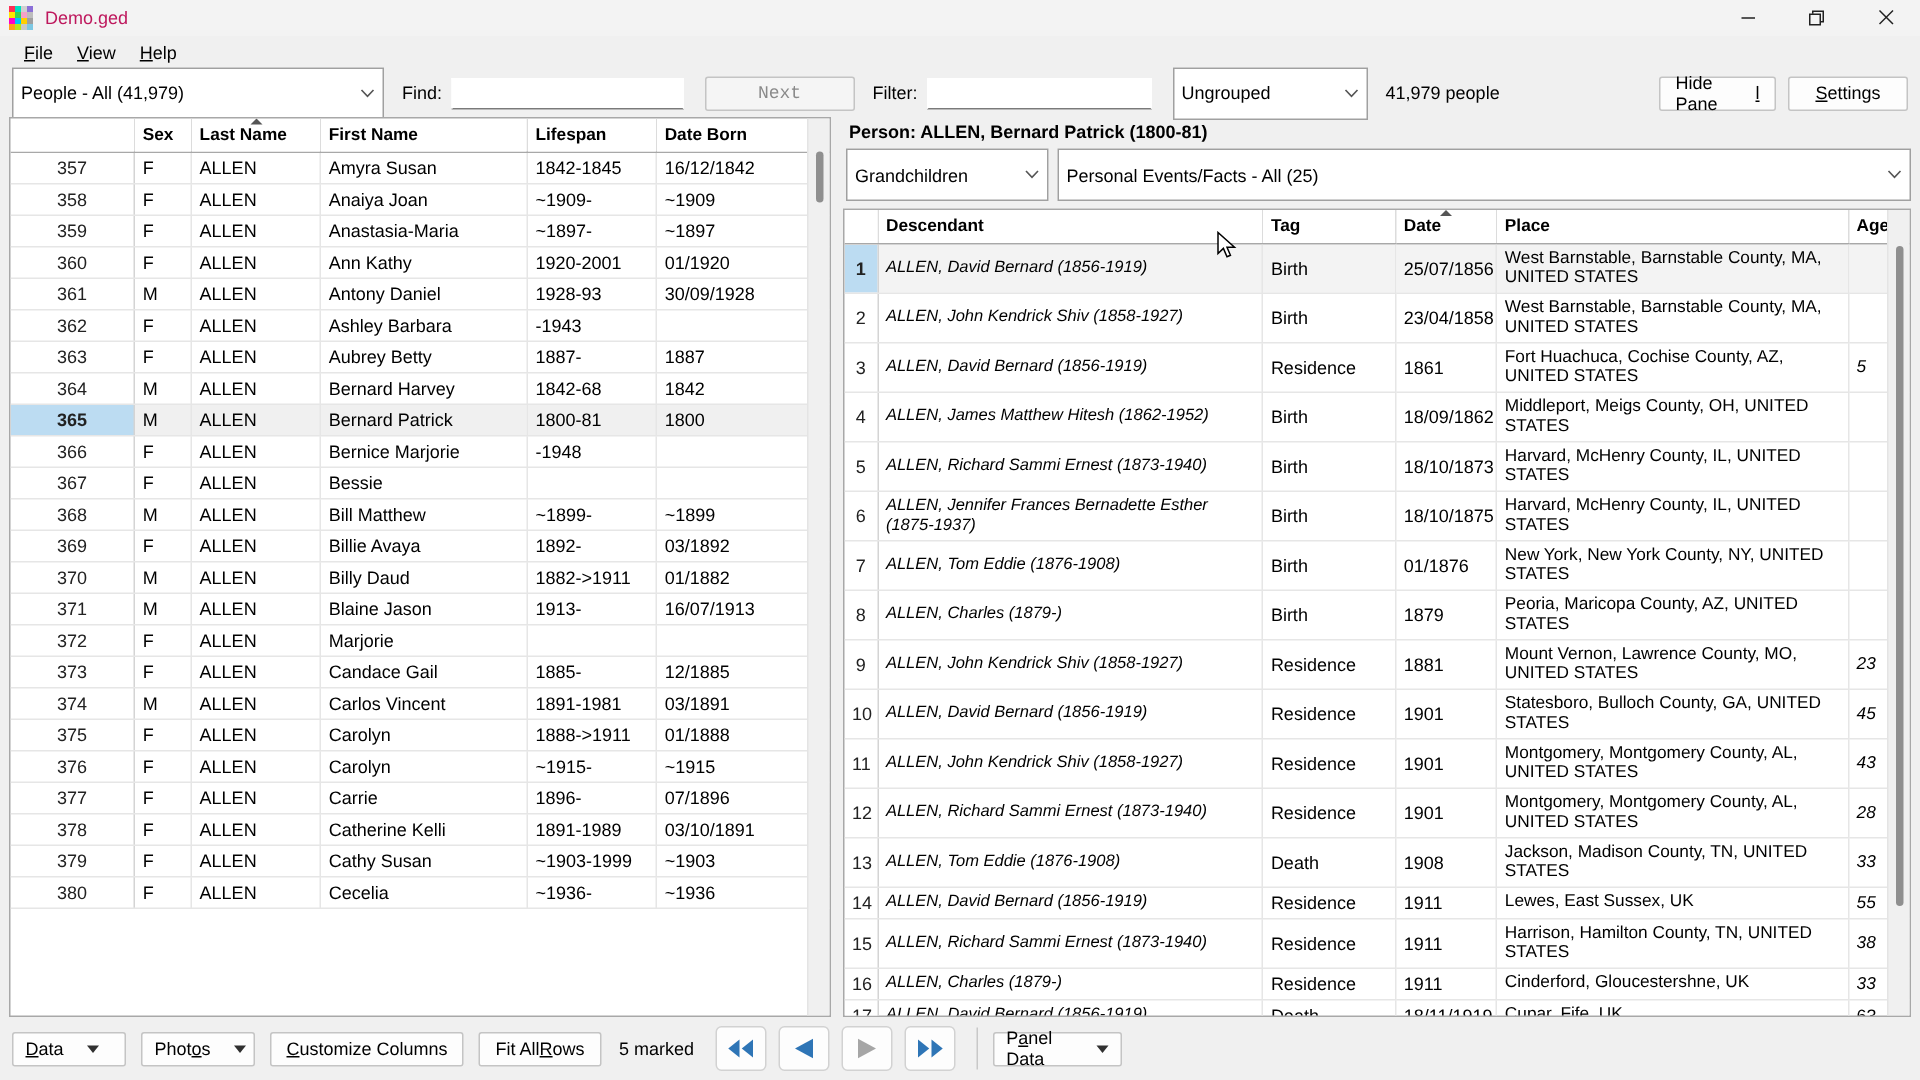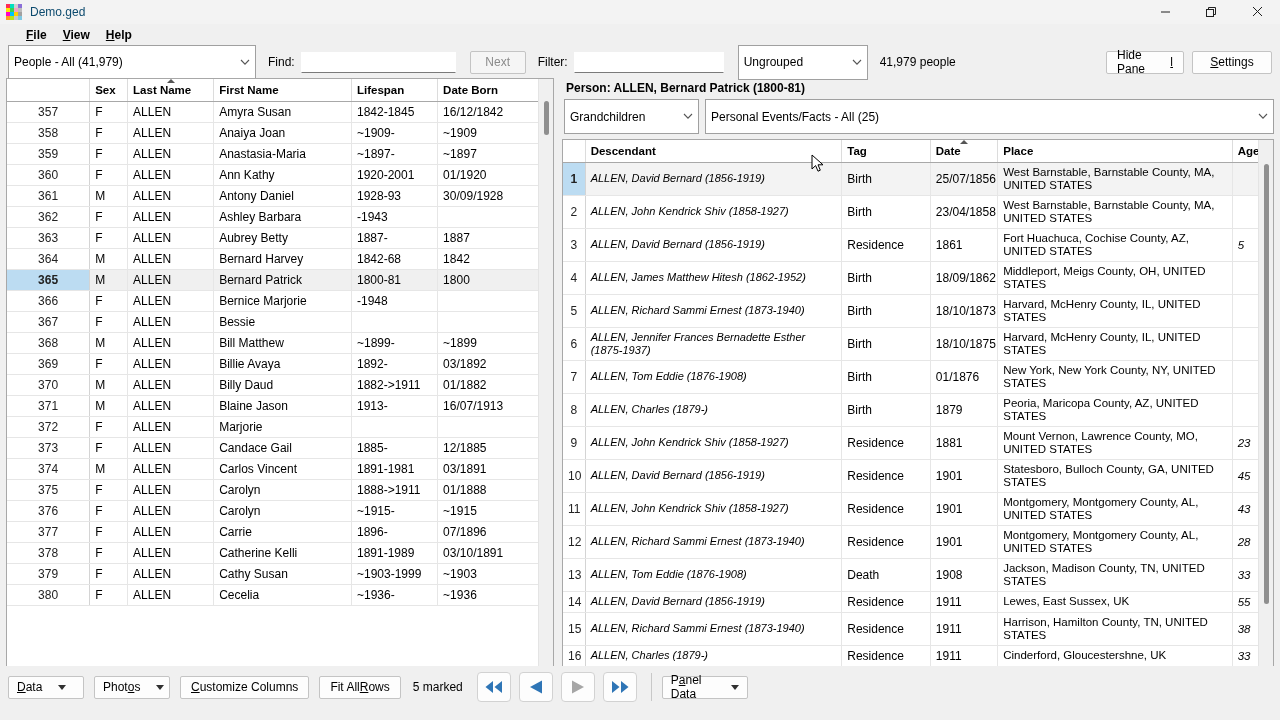--- a/index.html
+++ b/index.html
@@ -16,29 +16,29 @@
   
   .titlebar {
     height: 24px; background: #f3f3f3;
     display: flex; align-items: center;
     border-bottom: 1px solid #f3f3f3;
   }
   .app-icon { width: 16px; height: 16px; margin-left: 6px; margin-right: 8px;
               display: grid; grid-template-columns: repeat(4,1fr); grid-template-rows: repeat(4,1fr);
               flex: 0 0 auto; }
   .app-icon i { display: block; }
-  .title-text { font-size: 12px; color: #0c4a6e; }
+  .title-text { font-size: 12px; color: #be185d; }
   .titlebar-spacer { flex: 1 1 auto; }
   .winbtn { width: 46px; height: 24px; display: flex; align-items: center; justify-content: center;
             font-size: 11px; color: #202020; }
   .winbtn svg { display:block; }
 
   
-  .menubar { height: 22px; display: flex; align-items: center; padding-left: 18px;
-             background: #f0f0f0; font-weight: bold; }
+  .menubar { height: 22px; display: flex; align-items: center; padding-left: 8px;
+             background: #f0f0f0; }
   .menu-item { padding: 2px 8px; font-size: 12px; color: #000; }
   .menu-item u { text-decoration: underline; }
 
   
   .toolbar { height: 32px; display: flex; align-items: center; padding: 0 8px; gap: 0; background: #f0f0f0; }
   .combo {
     height: 35px; background: #fff; border: 1px solid #a0a0a0;
     display: flex; align-items: center; padding: 0 2px 0 5px;
     font-size: 12px; position: relative;
   }
@@ -47,21 +47,21 @@
   #view-combo { width: 248px; }
   .tb-label { margin-left: 12px; margin-right: 6px; font-size: 12px; }
   .tb-input { height: 21px; width: 155px; background: #fff; border: 1px solid #fff;
               border-bottom: 1px solid #7a7a7a; font-size: 12px; padding: 0 4px; }
   .btn {
     height: 23px; background: #fdfdfd; border: 1px solid #c4c4c4; border-radius: 2px;
     font-size: 12px; padding: 0 10px; display: inline-flex; align-items: center; justify-content: center;
     color: #000;
   }
   .btn.disabled { color: #8a8a8a; background: #f5f5f5; }
-  #next-btn { width: 56px; margin-left: 14px; }
+  #next-btn { width: 100px; margin-left: 14px; font-family: Liberation Mono, monospace; }
   #filter-input { width: 150px; }
   #group-combo { width: 130px; margin-left: 14px; }
   .people-count { margin-left: 12px; font-size: 12px; }
   .toolbar-spacer { flex: 1 1 auto; }
   #hide-panel-btn { width: 78px; margin-right: 8px; }
   #settings-btn { width: 80px; }
 
   
   .main { position: absolute; left: 0; top: 78px; right: 0; bottom: 42px; display: flex; }
   .left-pane { width: 560px; flex: 0 0 560px; padding: 0 6px 0 6px; position: relative; }
@@ -117,21 +117,21 @@
   }
   .vscroll .thumb { position: absolute; left: 5px; width: 5px; background: #8f8f8f; border-radius: 3px; }
 
   
   .person-title { font-size: 12px; font-weight: bold; padding: 3px 0 4px 4px; }
   .panel-combos { display: flex; gap: 6px; padding: 0 0 5px 2px; }
   #rel-combo { width: 135px; }
   #events-combo { flex: 1 1 auto; }
 
   
-  .bottombar { position: absolute; left: 0; right: 0; bottom: 12px; height: 42px;
+  .bottombar { position: absolute; left: 0; right: 0; bottom: 0; height: 42px;
                display: flex; align-items: center; padding: 0 8px; background: #f0f0f0; }
   .splitbtn { height: 23px; background: #fdfdfd; border: 1px solid #c4c4c4; border-radius: 2px;
               font-size: 12px; display: inline-flex; align-items: center; padding: 0 8px; gap: 16px; }
   .splitbtn .cap { color: #000; }
   .splitbtn .tri { width: 0; height: 0; border-left: 4px solid transparent; border-right: 4px solid transparent;
                    border-top: 5px solid #303030; }
   #data-btn { width: 76px; }
   #photos-btn { width: 76px; margin-left: 10px; }
   #customize-btn { margin-left: 10px; }
   #fitall-btn { margin-left: 10px; }

